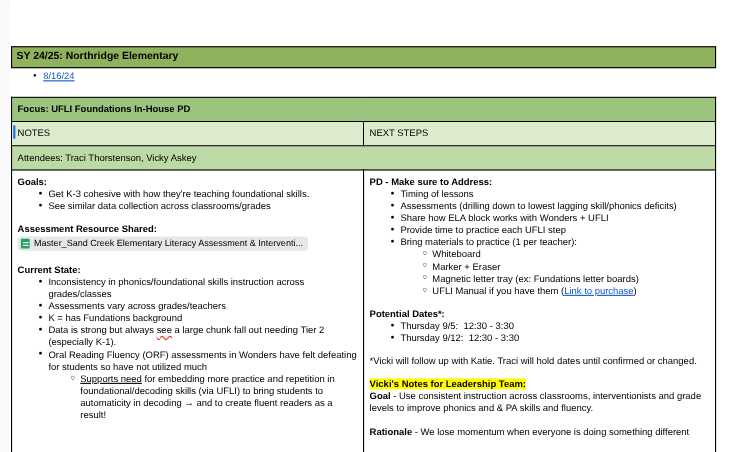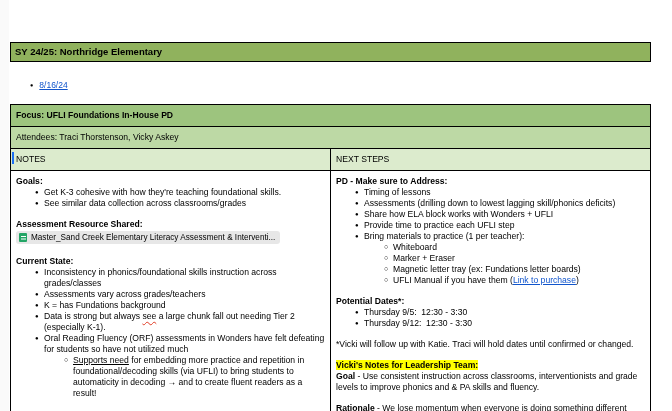--- a/index.html
+++ b/index.html
@@ -9,21 +9,21 @@
 
   .left-strip { position:absolute; left:0; top:0; width:9px; height:411px; background:#fafafa; }
   .ruler-corner { position:absolute; left:0; top:0; width:9px; height:10px; background:#dcdcdc; border-right:1px solid #c9c9c9; border-bottom:1px solid #c9c9c9; }
 
   .doc { position:absolute; left:10px; top:5px; width:641px; }
 
   .banner { background:var(--banner-bg,#90b25d); border:1px solid #000; padding:3px 4px;
     font-size:9.5px; font-weight:700; line-height:12px;margin-top:37px; }
 
   .jump { font-style:italic; font-size:8.3px; line-height:11px; margin:4px 0 0 2px; }
-  .jump-item { display:flex; align-items:center; font-size:8.5px; line-height:11px; margin:18px 0 0 20px; }
+  .jump-item { display:flex; align-items:center; font-size:8.5px; line-height:11px; margin:2px 0 0 20px; }
   .jump-item .jm { font-size:5.5px; margin-right:6px; }
 
   table.meet { border-collapse:collapse; width:100%; margin-top:13px; table-layout:fixed; }
   table.meet td { border:1px solid #000; font-size:8.6px; line-height:11px; padding:5px 5px; vertical-align:top; }
   td.row-date, td.row-focus { background:var(--header-green,#9dc47e); font-weight:700; }
   td.row-att { background:var(--attendees-green,#bdd9a5); }
   td.colhead { background:var(--colhead-green,#dcebcd); padding:4px 5px; font-size:8.4px; position:relative; }
   .caret { position:absolute; left:1px; top:3px; width:2px; height:12px; background:var(--caret-blue,#1c6ef2); }
   td.cellbody { padding:5px 6px; height:285px; font-size:8.5px; line-height:10.7px; }
 
@@ -73,31 +73,31 @@
         <col style="width:50%">
         <col style="width:50%">
       </colgroup>
     <tbody>
     <tr>
       <td colspan="2" class="row-focus">
         <span>Focus: UFLI Foundations In-House PD</span>
       </td>
     </tr>
     <tr>
-      <td colspan="2" class="row-att">
-        <span>Attendees: Traci Thorstenson, Vicky Askey</span>
-      </td>
-    </tr>
-    <tr>
       <td class="colhead">
         <span class="caret"></span>
         <span>NOTES</span>
       </td>
       <td class="colhead">
         <span>NEXT STEPS</span>
+      </td>
+    </tr>
+    <tr>
+      <td colspan="2" class="row-att">
+        <span>Attendees: Traci Thorstenson, Vicky Askey</span>
       </td>
     </tr>
     <tr>
       <td class="cellbody" id="notes-body">
             <div class="h"><span>Goals:</span></div>
             <div class="b1">
               <span class="m">●</span>
               <span class="t"><span>Get K-3 cohesive with how they're teaching foundational skills.</span></span>
             </div>
             <div class="b1">

